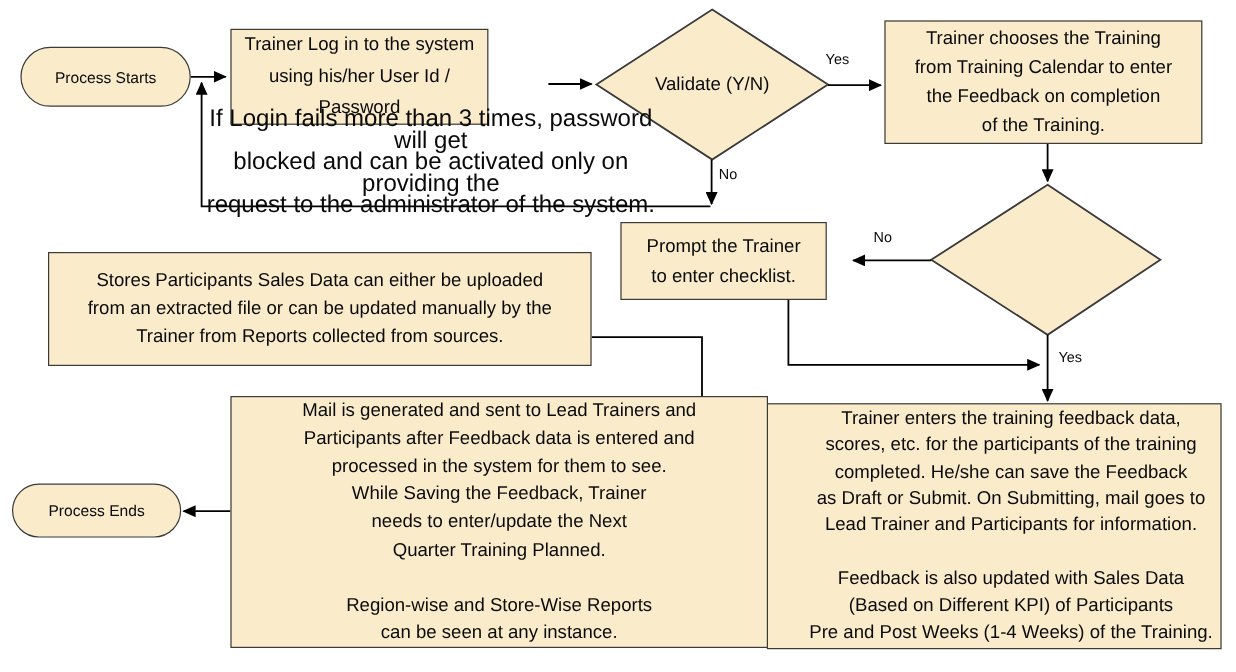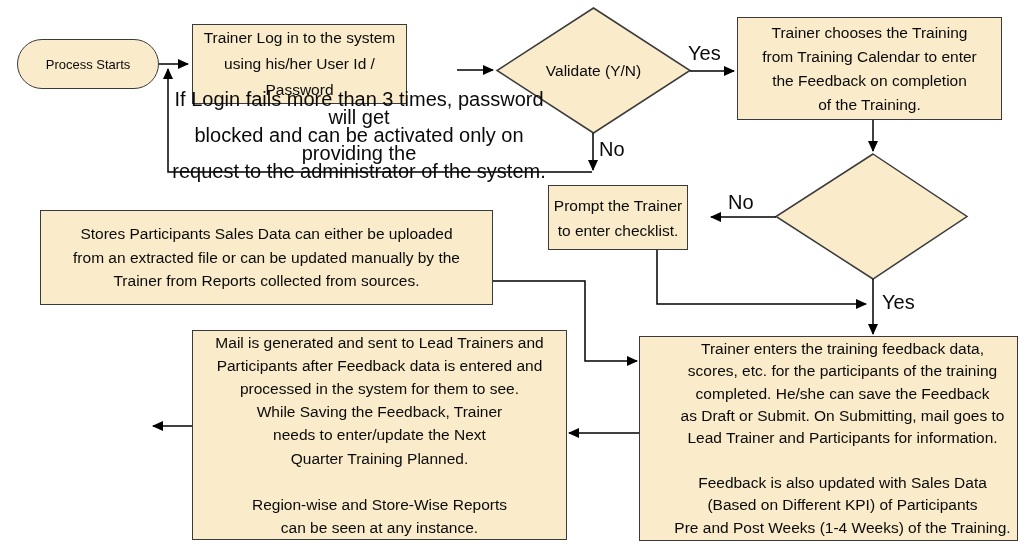--- a/index.html
+++ b/index.html
@@ -17,21 +17,21 @@
     position:absolute; display:flex; align-items:center; justify-content:center;
     text-align:center; white-space:pre-line; box-sizing:border-box;
   }
   .box { background: var(--shape-fill, #faecca); border:1.5px solid var(--shape-border, #333); font-size:15.5px; }
   .terminator {
     background: var(--shape-fill, #faecca); border:1.5px solid var(--shape-border, #333);
     border-radius:26px; font-size:13px;
   }
   .dtext { font-size:15.5px; line-height:24px; }
   .note { font-size:20px; line-height:18px; }
-  .edge-label { position:absolute; font-size:20px; white-space:nowrap; }
+  .edge-label { position:absolute; font-size:12px; white-space:nowrap; }
 </style>
 </head>
 <body>
 
 <div class="canvas">
 
   <svg class="connectors" viewBox="0 0 1030 560" xmlns="http://www.w3.org/2000/svg">
     <defs>
       <marker id="arrowhead" markerUnits="userSpaceOnUse" markerWidth="11" markerHeight="10" refX="10" refY="5" orient="auto">
         <path d="M0,0 L11,5 L0,10 Z"></path>
@@ -50,51 +50,52 @@
     <polyline points="776,217 711,217" marker-end="url(#arrowhead)"></polyline>
     <polyline points="873,279 873,334" marker-end="url(#arrowhead)"></polyline>
     <polyline points="657,250 657,304 866,304" marker-end="url(#arrowhead)"></polyline>
     <polyline points="493,281 585,281 585,361 637,361" marker-end="url(#arrowhead)"></polyline>
     <polyline points="639,433 569,433" marker-end="url(#arrowhead)"></polyline>
     <polyline points="192,426 153,426" marker-end="url(#arrowhead)"></polyline>
   </svg>
 
   <div class="node terminator" style="left:17px; top:39px; width:142px; height:50px;">Process Starts</div>
 
+  <div class="node terminator" style="left:10px; top:403px; width:141px; height:45px;">Process Ends</div>
 
   <div class="node box" style="left:192px; top:24px; width:215px; height:80px; line-height:26px;">Trainer Log in to the system
 using his/her User Id / Password</div>
 
   <div class="node note" style="left:159px; top:106px; width:400px; height:58px;">If Login fails more than 3 times, password will get
 blocked and can be activated only on providing the
 request to the administrator of the system.</div>
 
   <div class="node box" style="left:737px; top:17px; width:265px; height:103px; line-height:24px;">Trainer chooses the Training
 from Training Calendar to enter
 the Feedback on completion
 of the Training.</div>
 
-  <div class="node box" style="left:548px; top:185px; width:140px; height:65px; line-height:25px;">Prompt the Trainer
+  <div class="node box" style="left:517px; top:185px; width:172px; height:65px; line-height:25px;">Prompt the Trainer
 to enter checklist.</div>
 
   <div class="node box" style="left:40px; top:210px; width:453px; height:95px; line-height:23.5px;">Stores Participants Sales Data can either be uploaded
 from an extracted file or can be updated manually by the
 Trainer from Reports collected from sources.</div>
 
   <div class="node box" style="left:639px; top:336px; width:379px; height:205px; line-height:22.3px;padding-left:28px;">Trainer enters the training feedback data,
 scores, etc. for the participants of the training
 completed. He/she can save the Feedback
 as Draft or Submit. On Submitting, mail goes to
 Lead Trainer and Participants for information.
 
 Feedback is also updated with Sales Data
 (Based on Different KPI) of Participants
 Pre and Post Weeks (1-4 Weeks) of the Training.</div>
 
-  <div class="node box" style="left:192px; top:330px; width:375px; height:210px; line-height:23.2px;">Mail is generated and sent to Lead Trainers and
+  <div class="node box" style="left:192px; top:330px; width:448px; height:210px; line-height:23.2px;">Mail is generated and sent to Lead Trainers and
 Participants after Feedback data is entered and
 processed in the system for them to see.
 While Saving the Feedback, Trainer
 needs to enter/update the Next
 Quarter Training Planned.
 
 Region-wise and Store-Wise Reports
 can be seen at any instance.</div>
 
   <div class="node dtext" style="left:497px; top:8px; width:193px; height:125px;">Validate (Y/N)</div>

